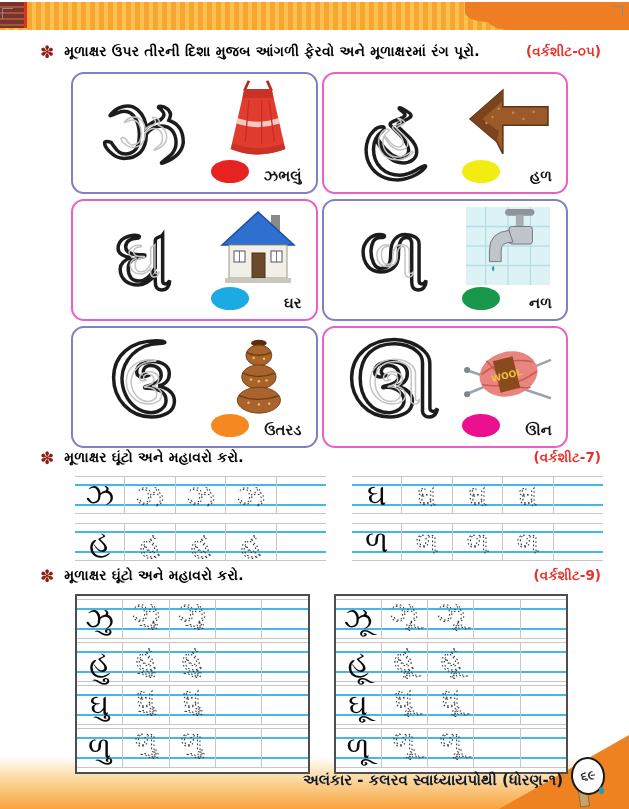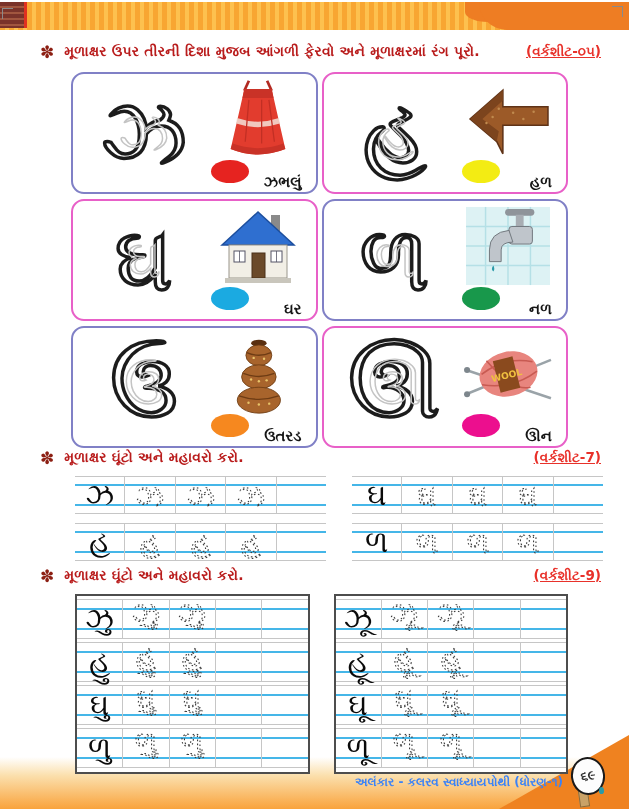--- a/index.html
+++ b/index.html
@@ -16,40 +16,40 @@
     background:repeating-linear-gradient(180deg,#7a332a 0 4px,#a1563f 4px 6px);
     border-right:3px solid #e03020;}
   .crop{position:absolute;width:10px;height:10px;}
   .crop.tl{left:2px;top:8px;border-left:1.5px solid #8a8a8a;border-top:1.5px solid #8a8a8a;}
   .crop.tr{right:6px;top:6px;border-right:1.5px solid #8a8a8a;border-top:1.5px solid #8a8a8a;}
   .crop.bl{left:8px;bottom:14px;border-left:1.5px solid #8a8a8a;border-top:1.5px solid #8a8a8a;}
   .crop.br{right:8px;bottom:12px;border-right:1.5px solid #8a8a8a;border-top:1.5px solid #8a8a8a;}
   
   .sec-header{position:absolute;left:40px;right:28px;display:flex;align-items:baseline;gap:10px;}
   .flower{color:#8c1f13;font-size:17px;line-height:1;transform:translateY(2px);}
-  .instr{font-size:14px;font-weight:bold;color:#b91c1c;letter-spacing:.2px;}
-  .wslabel{margin-left:auto;color:#e8312a;font-weight:bold;font-size:13.5px;white-space:nowrap;text-decoration:underline;}
+  .instr{font-size:14px;font-weight:bold;color:#000000;letter-spacing:.2px;}
+  .wslabel{margin-left:auto;color:#e8312a;font-weight:bold;font-size:13.5px;white-space:nowrap;}
   #sec1-header{top:42px;} #sec2-header{top:448px;} #sec3-header{top:566px;}
   
   .cards-grid{position:absolute;top:72px;left:71px;width:497px;display:grid;
     grid-template-columns:1fr 1fr;gap:5px 4px;}
   .card{height:118px;background:#fff;border:2.2px solid;border-radius:13px;position:relative;}
   .card.blue{border-color:#8080c6;} .card.pink{border-color:#e860c8;}
   .letter-zone{position:absolute;left:6px;top:2px;width:130px;height:112px;
     display:flex;align-items:center;justify-content:center;}
   .tl-outer{font-size:90px;line-height:1;color:#fff;-webkit-text-stroke:3.5px #1c1c1c;
     text-shadow:0 0 1px #1c1c1c;}
   .tl-inner{position:absolute;left:50%;top:50%;transform:translate(-50%,-50%) scale(.58);
     font-size:90px;line-height:1;color:transparent;-webkit-text-stroke:2.5px #c4c4c4;}
   .image-zone{position:absolute;right:10px;top:4px;width:96px;height:82px;}
   .image-zone svg{width:100%;height:100%;}
   .dot{position:absolute;bottom:9px;left:57%;width:38px;height:23px;border-radius:50%;}
   .dot-red{background:#e62320;} .dot-yellow{background:#f3ec13;} .dot-blue{background:#1baae1;}
   .dot-green{background:#18984b;} .dot-orange{background:#f6881f;} .dot-magenta{background:#ec0f8e;}
-  .card-label{position:absolute;bottom:1px;right:14px;font-size:15px;font-weight:bold;color:#151515;}
+  .card-label{position:absolute;bottom:7px;right:14px;font-size:15px;font-weight:bold;color:#151515;}
   
   .sec2-cols{position:absolute;top:476px;left:75px;width:528px;display:grid;
     grid-template-columns:1fr 1fr;column-gap:26px;}
   .trace-row{position:relative;height:36px;margin-bottom:9px;
     border-top:1.5px solid #c6c6c6;border-bottom:1.5px solid #c6c6c6;}
   .bl{position:absolute;left:0;right:0;height:2px;background:#45b6e8;}
   .b1{top:7px;} .b2{bottom:7px;}
   .cells{position:absolute;inset:0;display:flex;}
   .cell{flex:1;border-right:1.2px solid #c6c6c6;display:flex;align-items:center;
     justify-content:center;overflow:visible;}
@@ -63,22 +63,22 @@
     grid-template-columns:1fr 1fr;column-gap:24px;z-index:2;}
   .box{border:2.5px solid #4d4d4d;background:#fff;padding:1px 0;}
   .box .trace-row{height:38px;margin:2px 0 3px 0;border-top:1.2px solid #c6c6c6;
     border-bottom:1.2px solid #c6c6c6;}
   .box .b1{top:8px;} .box .b2{bottom:8px;}
   
   .bottom-band{position:absolute;left:0;right:0;bottom:0;height:52px;z-index:1;
     background:linear-gradient(180deg,rgba(255,255,255,0) 0%,#fbe0ae 35%,#f9a33c 100%);}
   .corner-tri{position:absolute;right:0;bottom:0;width:130px;height:74px;background:#ef8220;
     clip-path:polygon(100% 0,100% 100%,0 100%);z-index:1;}
-  .footer-text{position:absolute;right:66px;bottom:20px;z-index:3;font-size:12px;
-    font-weight:bold;color:#3b82f6;}
+  .footer-text{position:absolute;right:66px;bottom:20px;z-index:3;font-size:15px;
+    font-weight:bold;color:#0f172a;}
   .page-badge{position:absolute;right:24px;bottom:6px;z-index:3;width:36px;height:46px;}
   .badge-oval{position:absolute;top:0;left:2px;width:30px;height:34px;background:#fdfdfd;
     border:2.5px solid #1a1a1a;border-radius:50%;transform:rotate(-8deg);
     display:flex;align-items:center;justify-content:center;font-size:13px;font-weight:bold;color:#333;}
   .badge-handle{position:absolute;left:10px;top:33px;width:8px;height:15px;background:#c9a267;
     border:1px solid #8a6a3a;transform:rotate(-8deg);}
   .badge-drop{position:absolute;left:30px;top:30px;width:5px;height:7px;background:#2a9aa8;
     border-radius:50% 50% 50% 50%/60% 60% 40% 40%;}
 </style>
 </head>

